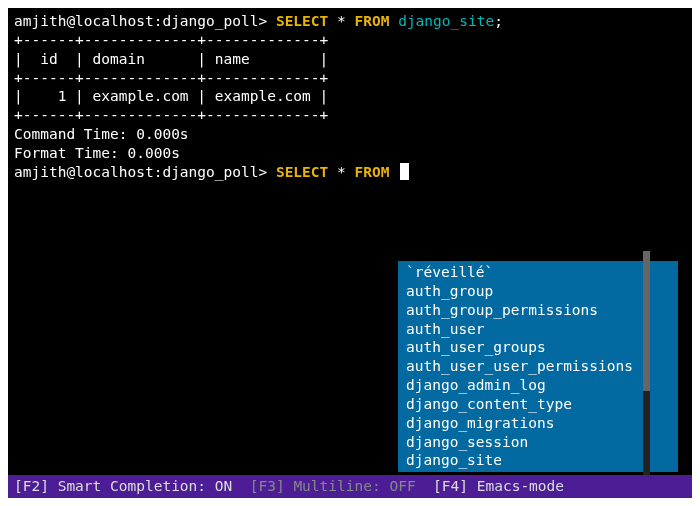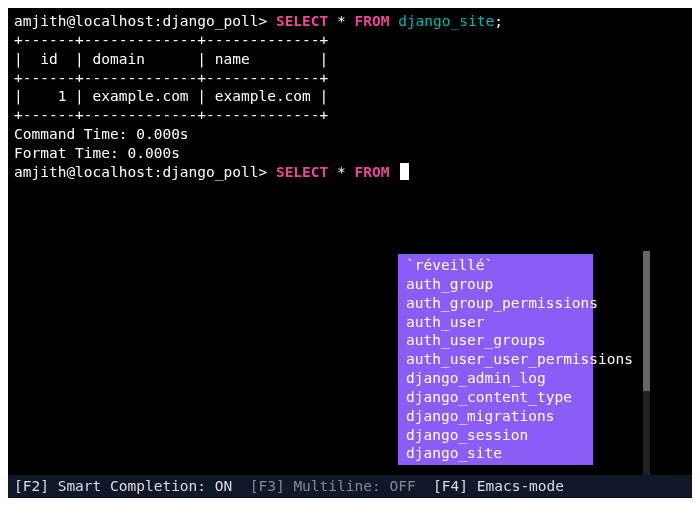--- a/index.html
+++ b/index.html
@@ -16,41 +16,41 @@
     width: 684px;
     height: 490px;
     margin: 8px;
     padding: 4px 6px;
     font-size: 14.5px;
     line-height: 1.3;
     position: relative;
     overflow: hidden;
   }
   .prompt { color: #ffffff; }
-  .kw-select, .kw-from { color: #ec4899; font-weight: bold; }
+  .kw-select, .kw-from { color: #eab308; font-weight: bold; }
   .kw-star { color: #ffffff; }
   .table-name { color: #00b8b8; }
   .semicolon { color: #ffffff; }
   .cursor {
     display: inline-block;
     width: 9px;
     height: 17px;
     background: #ffffff;
     vertical-align: text-bottom;
     margin-left: 2px;
   }
   .line { white-space: pre; }
   .autocomplete {
     position: absolute;
     left: 390px;
-    top: 246px;
-    background: #8b5cf6;
+    top: 253px;
+    background: #0369a1;
     color: #ffffff;
     padding: 2px 0;
-    width: 195px;
+    width: 280px;
   }
   .autocomplete-item {
     padding: 0 8px;
     white-space: pre;
   }
   .scrollbar {
     position: absolute;
     left: 635px;
     top: 243px;
     width: 7px;
@@ -63,21 +63,21 @@
     left: 0;
     width: 7px;
     height: 140px;
     background: #666666;
   }
   .status-bar {
     position: absolute;
     left: 0;
     bottom: 0;
     width: 100%;
-    background: #0f172a;
+    background: #4c1d95;
     color: #cccccc;
     font-size: 14.5px;
     padding: 2px 6px;
     white-space: pre;
   }
   .status-dim { color: #888888; }
   .status-on { color: #dddddd; }
 </style>
 </head>
 <body>

